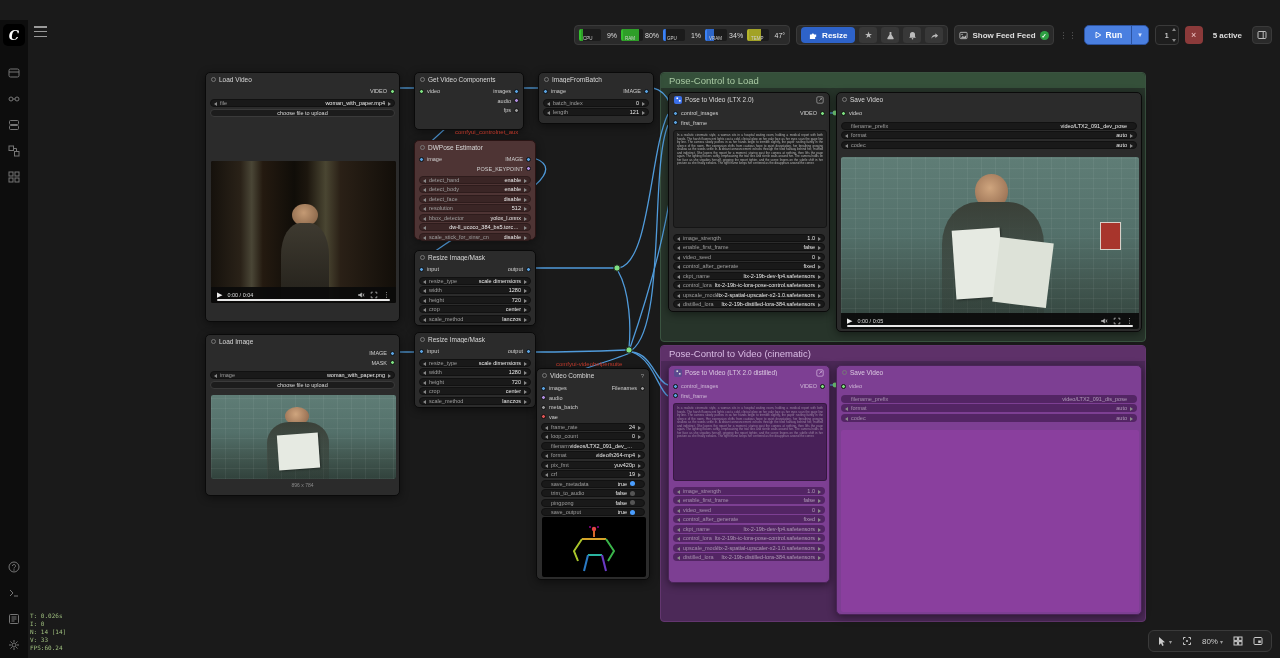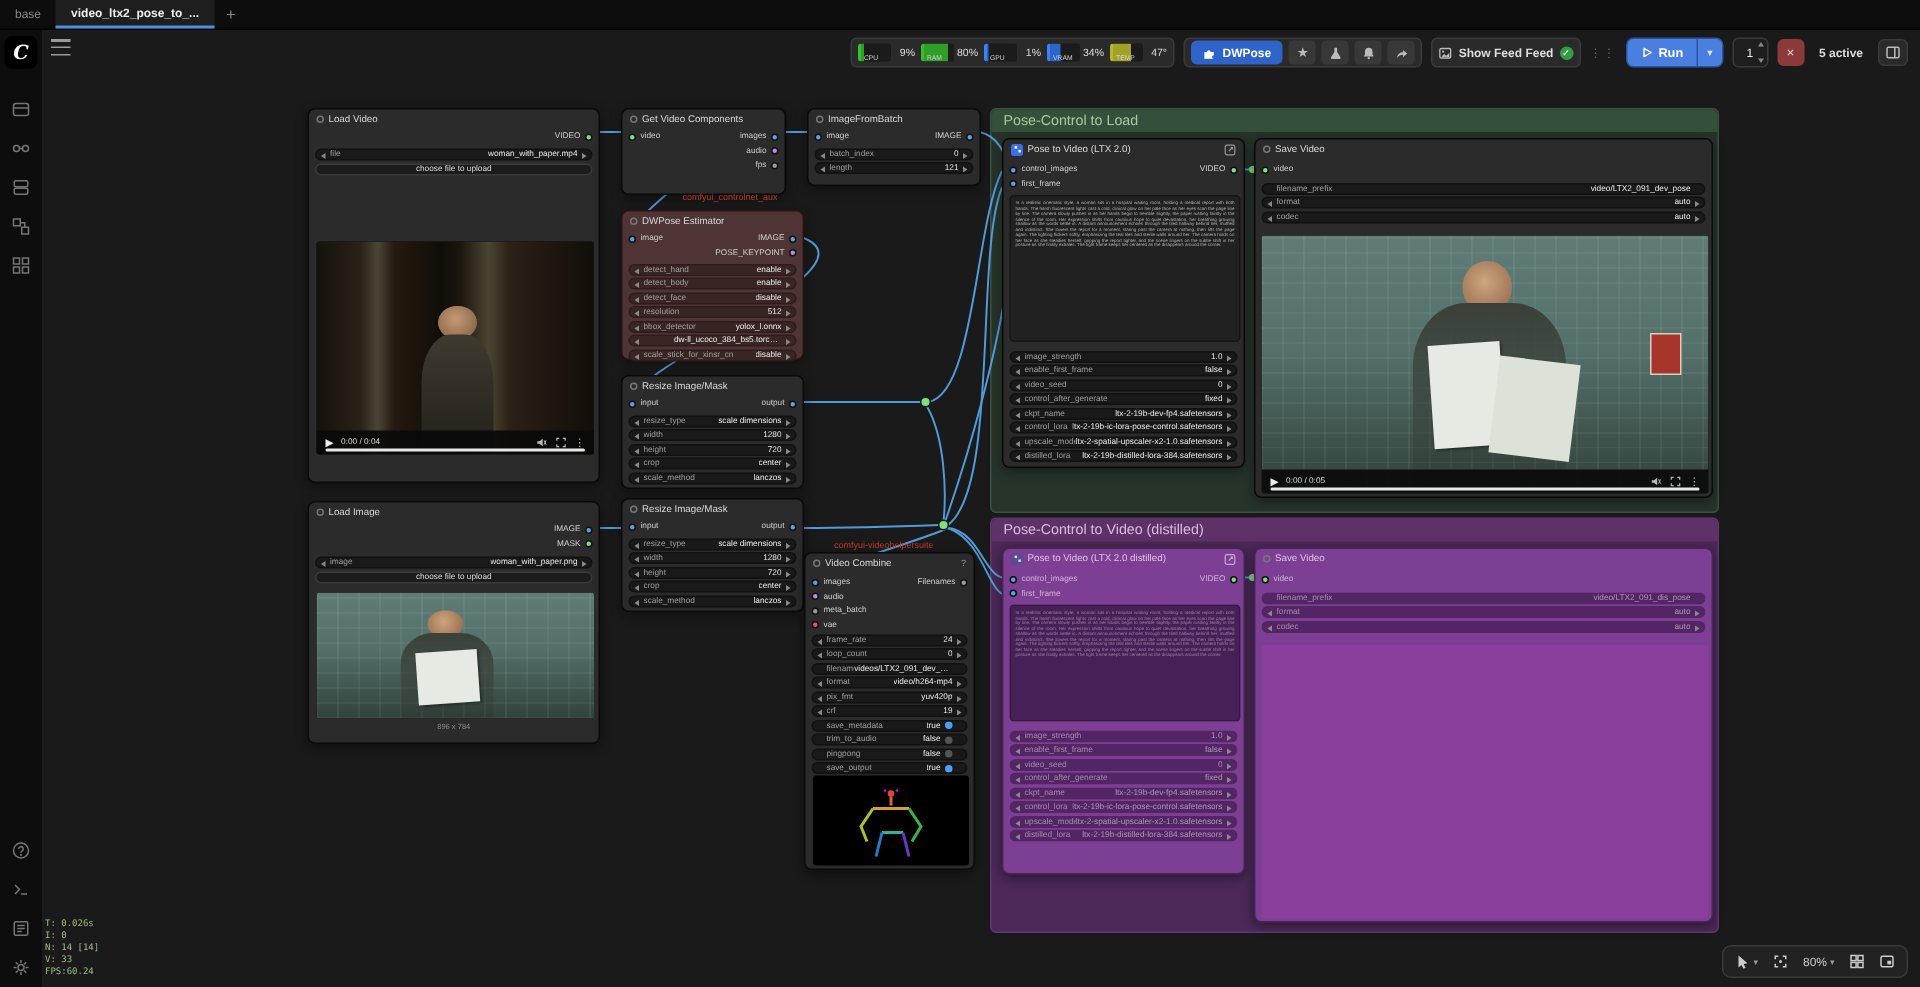--- a/index.html
+++ b/index.html
@@ -149,31 +149,20 @@
       <path d="M829,385 C833,385 836,385 841,385"></path>
     </g>
     <g>
       <circle cx="617" cy="268" r="3.2" fill="#7ee081" stroke="#1a1a1a"></circle>
       <circle cx="629" cy="350" r="3.2" fill="#7ee081" stroke="#1a1a1a"></circle>
       <circle cx="835" cy="113" r="2.4" fill="#7ee081"></circle>
       <circle cx="835" cy="385" r="2.4" fill="#7ee081"></circle>
     </g>
   </svg>
 
-  <div id="tabbar">
-    <div class="tab">
-      <span>base</span>
-
-    </div>
-    <div class="tab active">
-      <span>video_ltx2_pose_to_...</span>
-
-    </div>
-    <div class="tab-plus">+</div>
-  </div>
 
   <div id="sidebar">
     <div id="logo">C</div>
     <span class="sic"><svg viewBox="0 0 14 14">
           <rect x="2" y="3" width="10" height="8" rx="1.5" fill="none" stroke="#999"></rect>
           <path d="M2 6h10" stroke="#999"></path>
         </svg></span>
     <span class="sic"><svg viewBox="0 0 14 14">
           <circle cx="4" cy="7" r="2" fill="none" stroke="#999"></circle>
           <circle cx="10" cy="7" r="2" fill="none" stroke="#999"></circle>
@@ -261,21 +250,21 @@
             <span class="mlabel">TEMP</span>
           </span>
           <span class="mval">47°</span>
         </div>
       </div>
     <div class="pill">
       <div class="btn-manager">
         <svg width="9" height="9" viewBox="0 0 10 10">
             <path d="M1 4h2a1.3 1.3 0 1 1 2.6 0H8v2.4a1.3 1.3 0 1 0 0 2.6V9H1z" fill="#fff"></path>
           </svg>
-        <span>DWPose</span>
+        <span>Resize</span>
       </div>
       <span class="icbtn">★</span>
       <span class="icbtn">
           <svg viewBox="0 0 10 10">
             <path d="M4 1h2v3l2.4 3.8A1 1 0 0 1 7.5 9.3h-5a1 1 0 0 1-.9-1.5L4 4z" fill="#bbb"></path>
           </svg>
         </span>
       <span class="icbtn">
           <svg viewBox="0 0 10 10">
             <path d="M5 1a2.8 2.8 0 0 1 2.8 2.8V6l.9 1.4H1.3L2.2 6V3.8A2.8 2.8 0 0 1 5 1z" fill="#bbb"></path>
@@ -322,21 +311,21 @@
           <rect x="1" y="1.5" width="8" height="7" rx="1" fill="none" stroke="#bbb"></rect>
           <path d="M6.2 1.5v7" stroke="#bbb"></path>
         </svg>
       </div>
   </div>
 
   <div class="group g-green" style="left:660px;top:72px;width:486px;height:270px">
     <div class="gheader">Pose-Control to Load</div>
   </div>
   <div class="group g-purple" style="left:660px;top:345px;width:486px;height:277px">
-    <div class="gheader">Pose-Control to Video (distilled)</div>
+    <div class="gheader">Pose-Control to Video (cinematic)</div>
   </div>
 
   <div class="node" style="left:205px;top:72px;width:195px;height:250px">
     <div class="nheader">
         <span class="cdot"></span>
         <span class="ntitle">Load Video</span>
       </div>
     <div class="ports right" style="right:4px;top:14px">
         <div class="port">
           <span>VIDEO</span>

